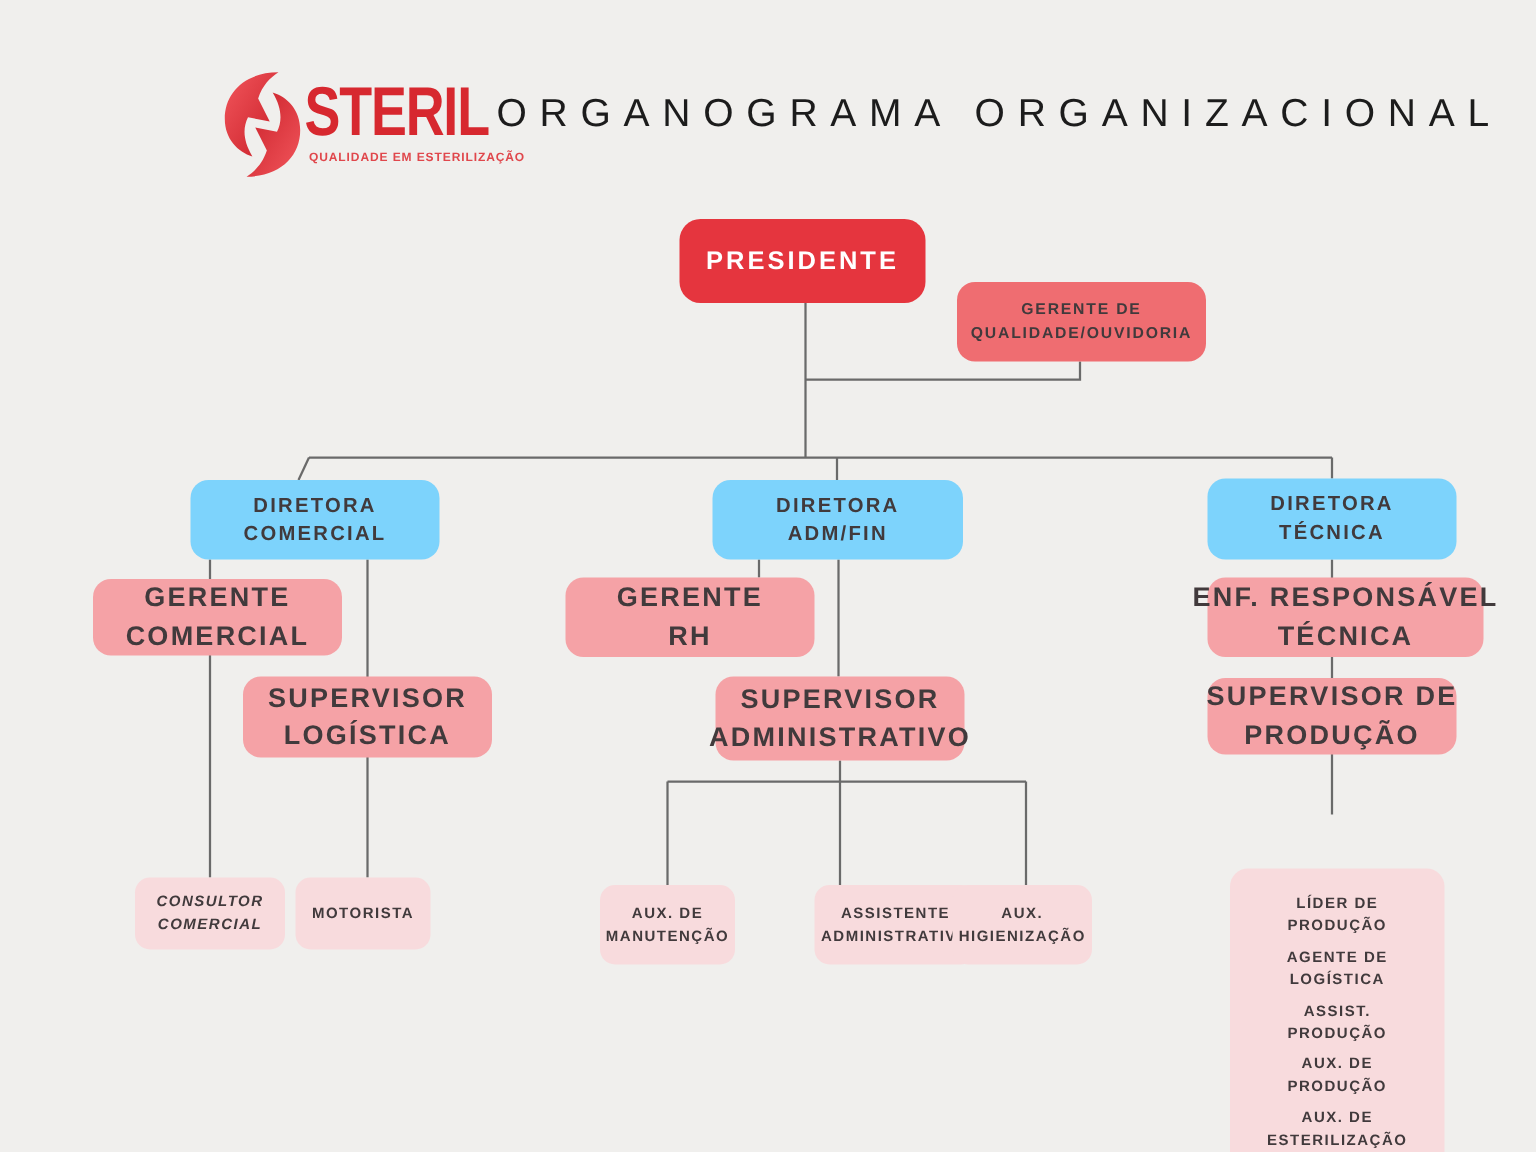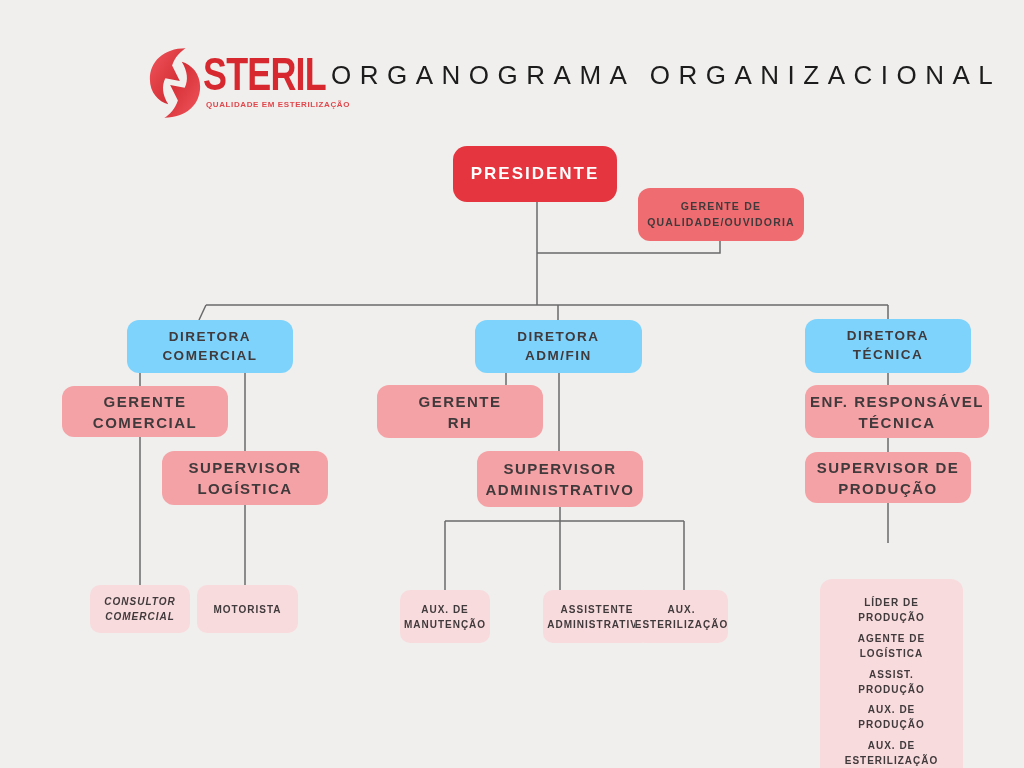--- a/index.html
+++ b/index.html
@@ -44,21 +44,21 @@
   .tier-quality {
     background:#ef6d71; border-radius:12px;
     font-size:10.5px; letter-spacing:1.2px; line-height:1.5;
   }
   .tier-director {
     background:#7dd3fc; border-radius:12px;
     font-size:13.5px; letter-spacing:1.5px;
   }
   .tier-manager {
     background:#f5a2a6; border-radius:12px;
-    font-size:15px; letter-spacing:1.5px;
+    font-size:18px; letter-spacing:1.5px;
   }
   .tier-small {
     background:#f8dbdd; border-radius:10px;
     font-size:10px; letter-spacing:1px; line-height:1.5;
   }
   .tier-listbox {
     background:#f8dbdd; border-radius:12px;
     flex-direction:column; justify-content:space-between;
     padding:16px 10px; font-size:10px; letter-spacing:1px; line-height:1.5;margin-top:36px;
   }
@@ -142,30 +142,30 @@
 
   <div class="node tier-manager" style="left:477px; top:451px; width:166px; height:56px;">SUPERVISOR
 ADMINISTRATIVO</div>
 
   <div class="node tier-manager" style="left:805px; top:452px; width:166px; height:51px;">SUPERVISOR DE
 PRODUÇÃO</div>
 
   <div class="node tier-small" style="left:90px; top:585px; width:100px; height:48px;font-style:italic;">CONSULTOR
 COMERCIAL</div>
 
-  <div class="node tier-small" style="left:197px; top:585px; width:101px; height:48px;">MOTORISTA</div>
+  <div class="node tier-small" style="left:197px; top:585px; width:90px; height:48px;">MOTORISTA</div>
 
   <div class="node tier-small" style="left:400px; top:590px; width:90px; height:53px;">AUX. DE
 MANUTENÇÃO</div>
 
   <div class="node tier-small" style="left:507px; top:590px; width:108px; height:53px;margin-left:36px;">ASSISTENTE
 ADMINISTRATIVO</div>
 
   <div class="node tier-small" style="left:635px; top:590px; width:93px; height:53px;">AUX.
-ESTERILIZAÇÃO</div>
+HIGIENIZAÇÃO</div>
 
   <div class="node tier-listbox" style="left:820px; top:543px; width:143px; height:205px;">
     <div class="list-item">LÍDER DE
 PRODUÇÃO</div>
     <div class="list-item">AGENTE DE
 LOGÍSTICA</div>
     <div class="list-item">ASSIST.
 PRODUÇÃO</div>
     <div class="list-item">AUX. DE
 PRODUÇÃO</div>

